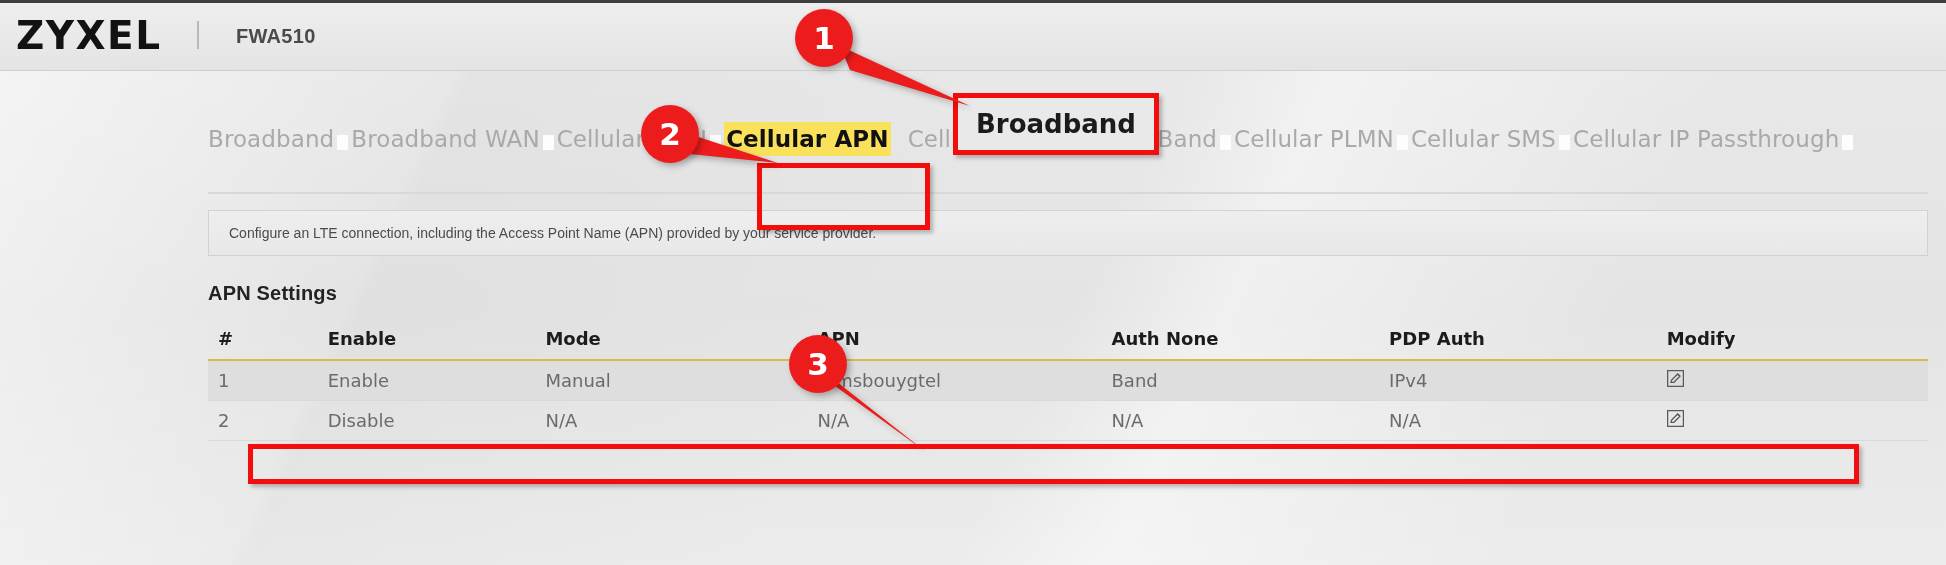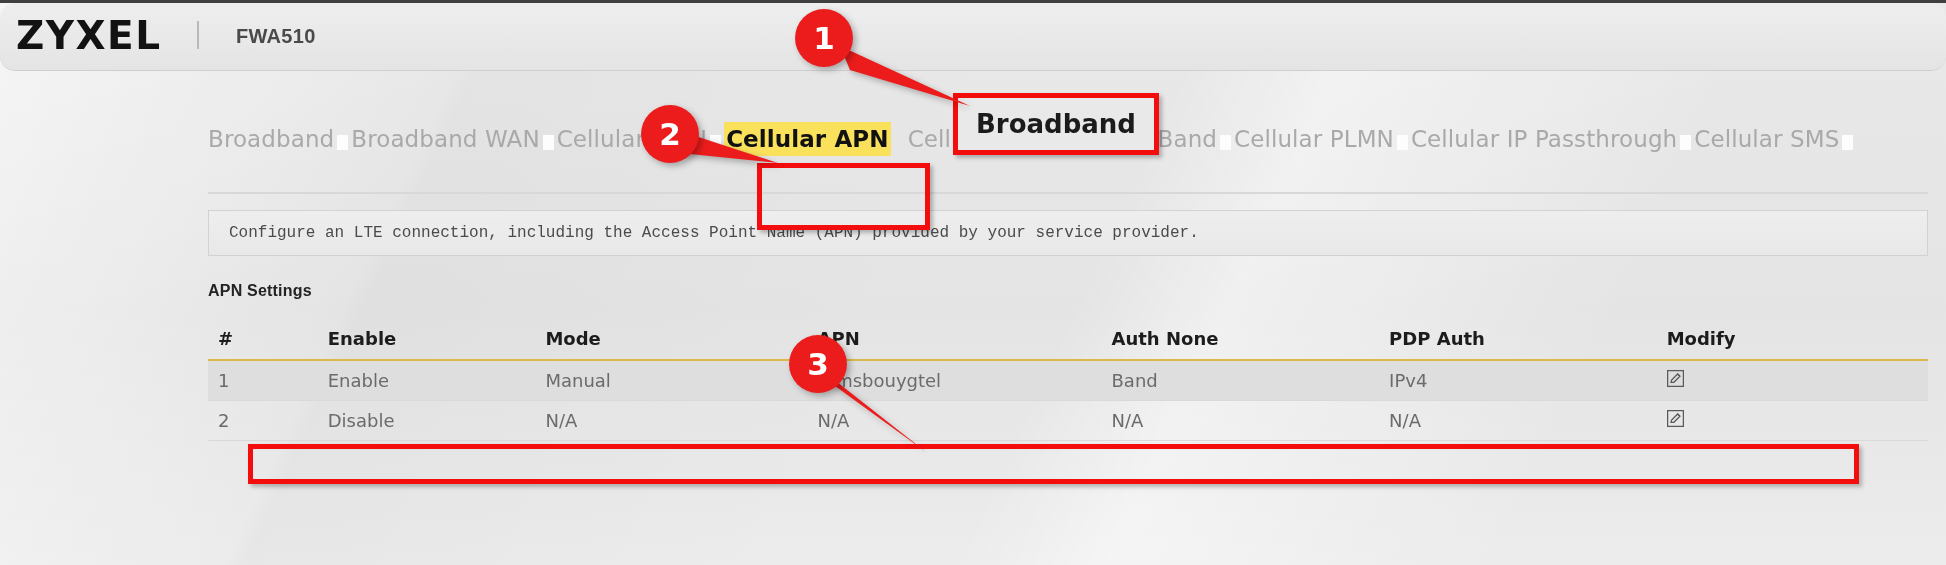--- a/index.html
+++ b/index.html
@@ -26,21 +26,20 @@
   .top-rule {
     position: absolute; left: 0; top: 0; width: 1946px; height: 3px;
     background: #3f3f3f;
   }
 
   
   .header {
     position: absolute; left: 0; top: 3px; width: 1946px; height: 68px;
     background: linear-gradient(180deg, #eeeeee 0%, #e4e4e4 100%);
     border-bottom: 1px solid #cfcfcf;
-    border-radius: 15px;
   }
   .brand {
     position: absolute; left: 16px; top: 10px;
     font-size: 39px;
     font-weight: 700;
     letter-spacing: 1.5px;
     color: #121212;
     font-family: "DejaVu Sans", sans-serif;
   }
   .brand-sep {
@@ -96,29 +95,29 @@
   
   .info-bar {
     position: absolute; left: 208px; top: 210px;
     width: 1720px; height: 46px;
     background: linear-gradient(180deg,#eeeeee 0%, #e8e8e8 100%);
     border: 1px solid #d2d2d2;
     display: flex; align-items: center;
   }
   .info-text {
     padding-left: 20px;
-    font-size: 16px;
+    font-size: 14px;
     color: #4b4b4b;
-    font-family: Liberation Mono, monospace;
+    font-family: Liberation Sans, sans-serif;
   }
 
   
   .section-title {
     position: absolute; left: 208px; top: 282px;
-    font-size: 16px; font-weight: 700; color: #232323;
+    font-size: 20px; font-weight: 700; color: #232323;
     letter-spacing: 0.2px;
   }
 
   
   .table-wrap {
     position: absolute; left: 208px; top: 322px; width: 1720px;
   }
   table.apn {
     width: 1720px;
     border-collapse: collapse;
@@ -209,22 +208,22 @@
 
   <div class="tabs">
     <div class="tabs-row">
       <div class="tab">Broadband</div>
       <div class="tab">Broadband WAN</div>
       <div class="tab">Cellular WAN</div>
       <div class="tab active">Cellular APN</div>
       <div class="tab">Cellular SIM</div>
       <div class="tab">Cellular Band</div>
       <div class="tab">Cellular PLMN</div>
+      <div class="tab">Cellular SMS</div>
       <div class="tab">Cellular IP Passthrough</div>
-      <div class="tab">Cellular SMS</div>
     </div>
   </div>
   <div class="tabs-underline"></div>
 
   <div class="info-bar">
     <div class="info-text">Configure an LTE connection, including the Access Point Name (APN) provided by your service provider.</div>
   </div>
 
   <div class="section-title">APN Settings</div>
 

